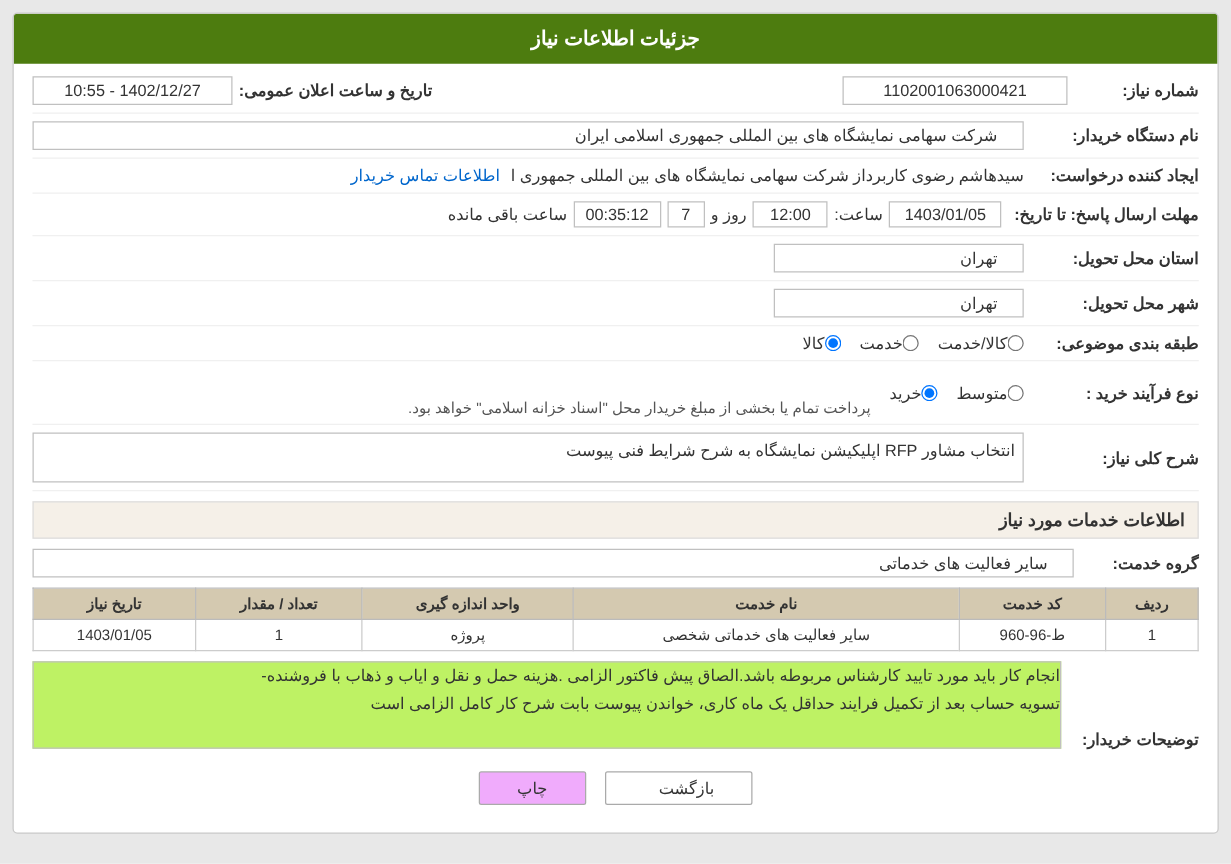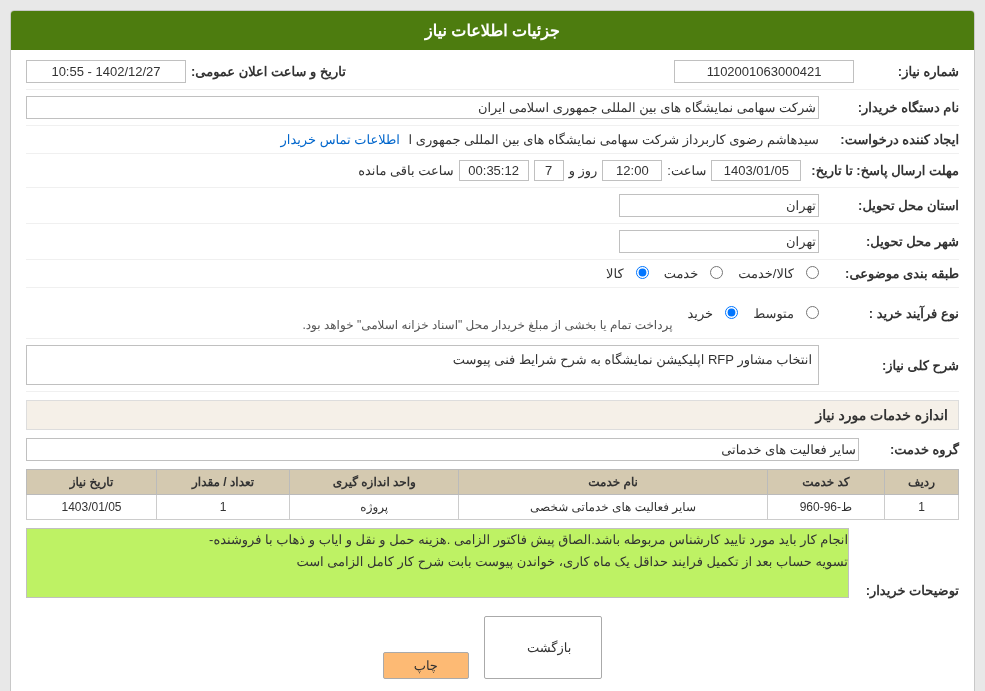--- a/index.html
+++ b/index.html
@@ -47,21 +47,21 @@
       padding-left: 10px;
       flex-shrink: 0;
     }
     .info-value {
       flex: 1;
       color: #333;
     }
     .input-box {
       border: 1px solid #c0c0c0;
       background: #fff;
-      padding: 3px 2px;
+      padding: 3px 20px;
       min-height: 22px;
       display: inline-block;
     }
     .blue-link {
       color: #0066cc;
       text-decoration: none;
     }
     .date-row {
       display: flex;
       align-items: center;
@@ -88,22 +88,22 @@
       min-width: 70px;
       text-align: center;
     }
     .radio-group {
       display: flex;
       gap: 15px;
       align-items: center;
     }
     .radio-item {
       display: flex;
-      align-items: flex-start;
-      gap: 12px;
+      align-items: center;
+      gap: 0;
     }
     .process-row {
       display: flex;
       gap: 15px;
       align-items: center;
     }
     .section-header {
       background: #f5f0e8;
       border: 1px solid #ddd;
       padding: 6px 10px;
@@ -176,23 +176,22 @@
     }
     .btn {
       padding: 5px 30px;
       border: 1px solid #aaa;
       cursor: pointer;
       font-size: 13px;
       font-family: Tahoma, Arial, sans-serif;
       border-radius: 2px;
     }
     .btn-print {
-      background: #fdba74;
-      color: #333;
-      margin-top: 36px;
+      background: #f0abfc;
+      color: #333;
     }
     .btn-back {
       background: #fff;
       color: #333;
       padding-left: 42px;
     }
     .watermark {
       position: relative;
       overflow: hidden;
     }
@@ -312,21 +311,21 @@
         </div>
       </div>
 
       <div class="info-row">
         <div class="info-label">شرح کلی نیاز:</div>
         <div class="info-value">
           <div class="description-box">انتخاب مشاور RFP اپلیکیشن نمایشگاه به شرح شرایط فنی پیوست</div>
         </div>
       </div>
 
-      <div class="section-header">اندازه خدمات مورد نیاز</div>
+      <div class="section-header">اطلاعات خدمات مورد نیاز</div>
 
       <div class="service-row">
         <div class="service-label">گروه خدمت:</div>
         <div class="service-value">
           <span class="input-box" style="width:100%;display:block;min-width:300px;">سایر فعالیت های خدماتی</span>
         </div>
       </div>
 
       <table class="items-table">
         <thead>

